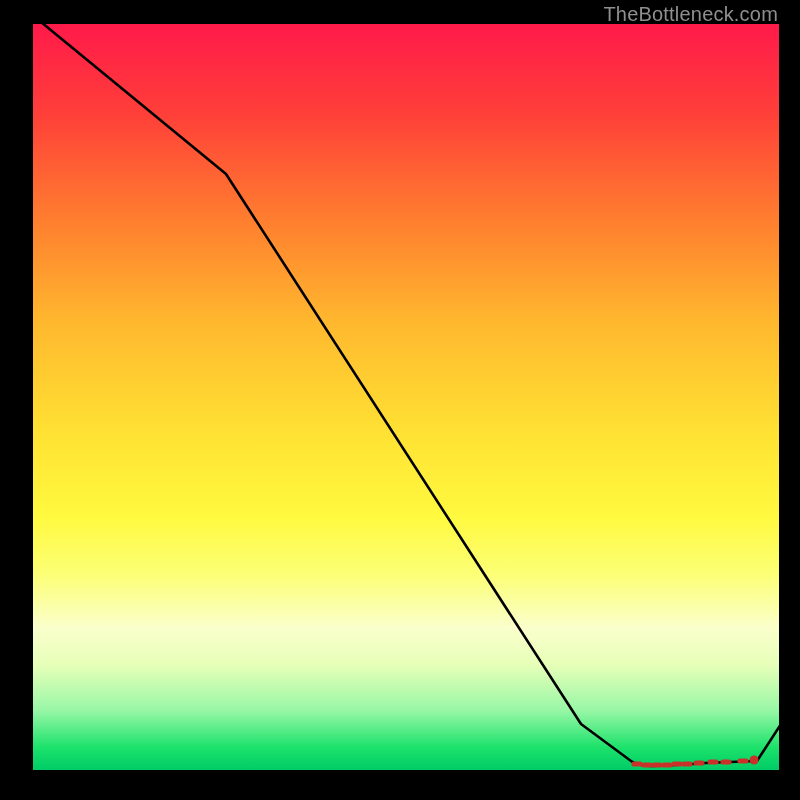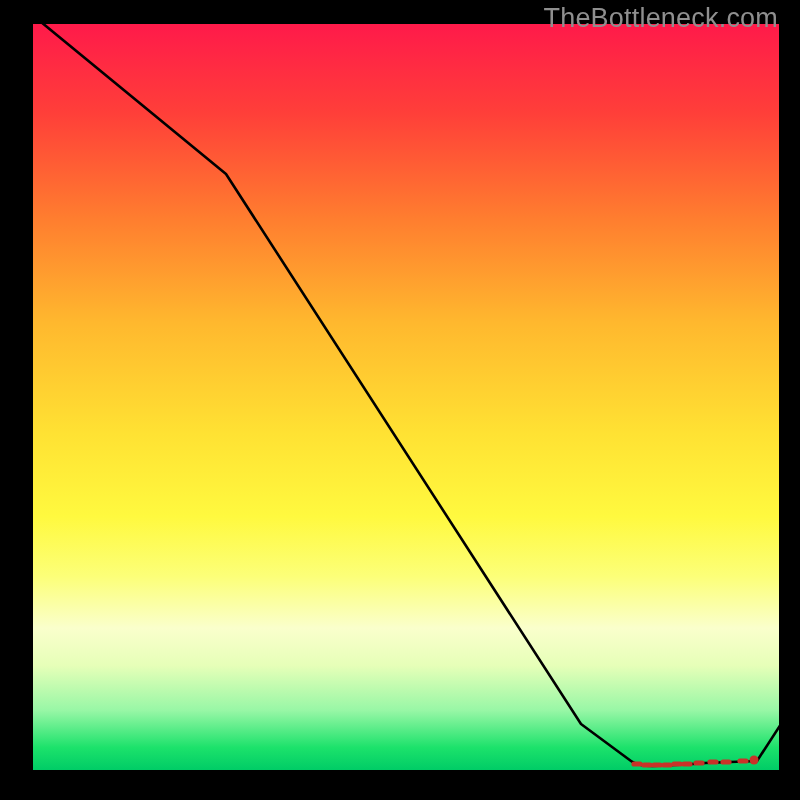--- a/index.html
+++ b/index.html
@@ -30,21 +30,21 @@
       #98f7a6 92%,
       #1ce26b 97%,
       #00cc66 100%
     );
   }
   .attribution {
     position: absolute;
     right: 22px;
     top: 3px;
     font-family: Arial, Helvetica, sans-serif;
-    font-size: 27px;
+    font-size: 20px;
     color: #8f8f8f;
     letter-spacing: 0.2px;
     font-weight: 400;
   }
   .curve {
     position: absolute;
     left: 33px;
     top: 24px;
     width: 746px;
     height: 746px;

